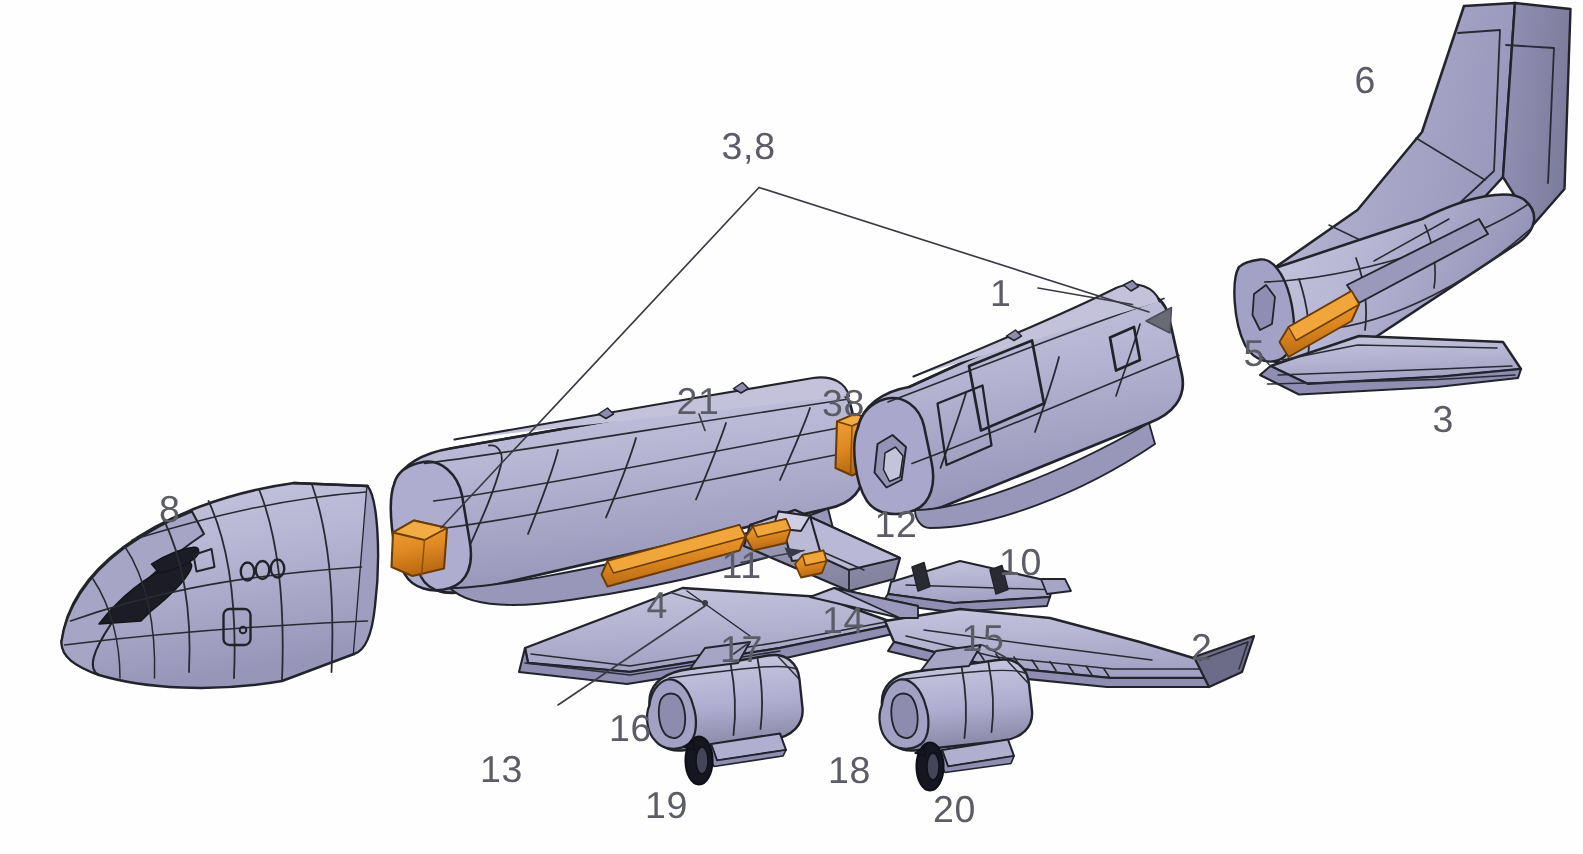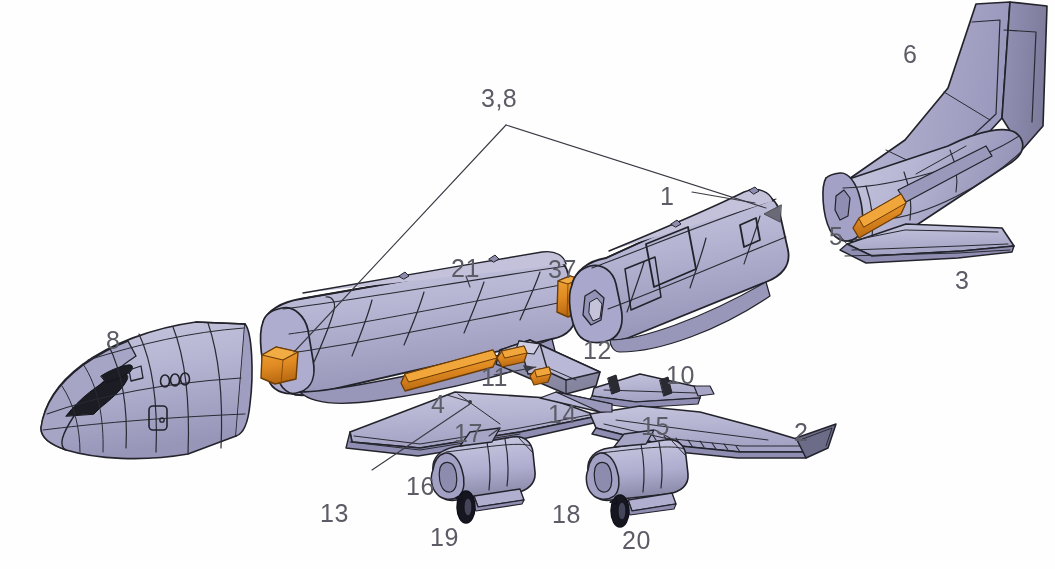--- a/index.html
+++ b/index.html
@@ -331,31 +331,31 @@
         <path d="M840,236 L846,243"></path>
       </g>
 
     </g>
   </svg>
 
   <div class="lbl" style="left:481px;top:86px">3,8</div>
   <div class="lbl" style="left:903px;top:42px">6</div>
   <div class="lbl" style="left:660px;top:184px">1</div>
   <div class="lbl" style="left:451px;top:256px">21</div>
-  <div class="lbl" style="left:548px;top:257px">37</div>
+  <div class="lbl" style="left:548px;top:257px">38</div>
   <div class="lbl" style="left:829px;top:224px">5</div>
   <div class="lbl" style="left:955px;top:268px">3</div>
   <div class="lbl" style="left:106px;top:328px">8</div>
   <div class="lbl" style="left:583px;top:338px">12</div>
   <div class="lbl" style="left:481px;top:365px">11</div>
   <div class="lbl" style="left:666px;top:363px">10</div>
   <div class="lbl" style="left:548px;top:402px">14</div>
   <div class="lbl" style="left:431px;top:392px">4</div>
   <div class="lbl" style="left:641px;top:414px">15</div>
   <div class="lbl" style="left:794px;top:420px">2</div>
-  <div class="lbl" style="left:454px;top:421px">17</div>
+  <div class="lbl" style="left:480px;top:421px">17</div>
   <div class="lbl" style="left:320px;top:501px">13</div>
   <div class="lbl" style="left:406px;top:474px">16</div>
   <div class="lbl" style="left:552px;top:502px">18</div>
   <div class="lbl" style="left:430px;top:525px">19</div>
   <div class="lbl" style="left:622px;top:528px">20</div>
 
 </div>
 
 </body></html>

